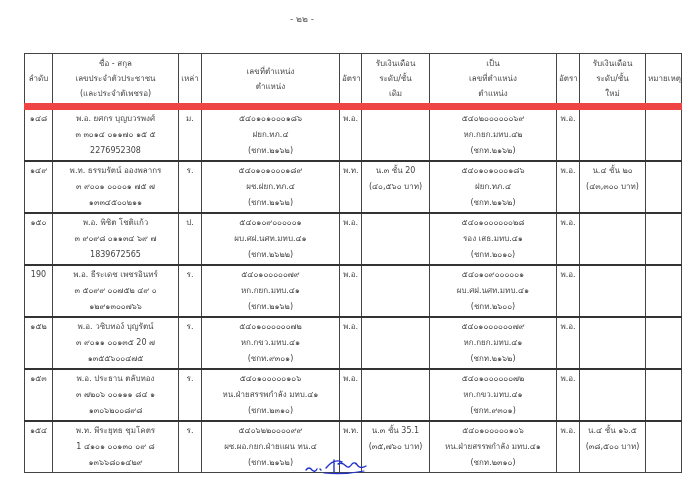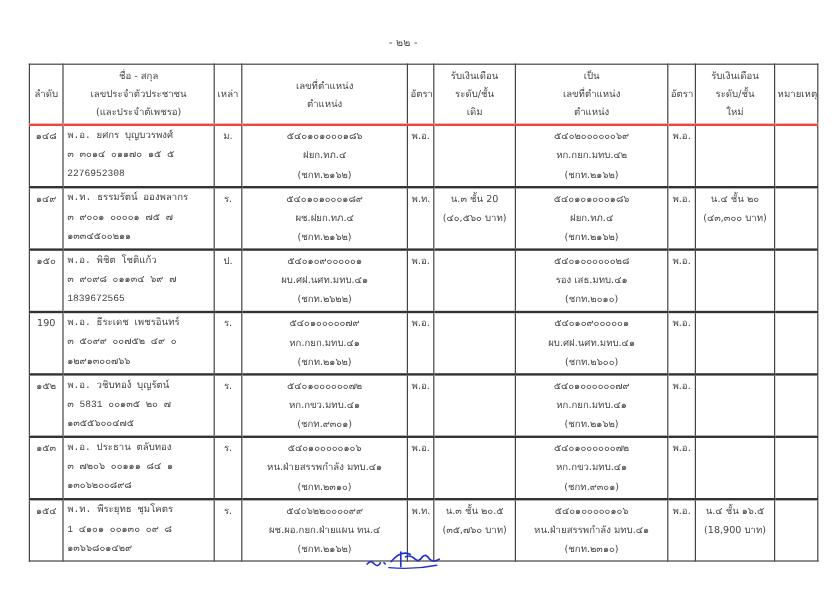--- a/index.html
+++ b/index.html
@@ -1,24 +1,24 @@
 <!DOCTYPE html>
 <html><head>
 <meta charset="utf-8">
 <style>
   html, body { margin:0; padding:0; background:#ffffff; }
   body { width:700px; height:495px; position:relative; font-family:"DejaVu Sans", sans-serif; color:#333; overflow:hidden; }
-  .page-num { position:absolute; top:28px; left:0; width:604px; text-align:center; font-size:9px; color:#555;padding-left:34px; }
+  .page-num { position:absolute; top:12px; left:0; width:604px; text-align:center; font-size:9px; color:#555; }
   table.main { position:absolute; top:53px; left:24px; width:657px; border-collapse:collapse; table-layout:fixed; }
   table.main th, table.main td { border:1px solid #444; font-size:8px; line-height:16px; vertical-align:top; padding:1px 3px; font-weight:normal; color:#444; }
   table.main th { vertical-align:middle; text-align:center; line-height:15px; padding:2px 2px; }
-  table.main thead tr th { border-bottom:2px solid #ef4444; }
+  table.main thead tr th { border-bottom:7px solid #ef4444; }
   table.main tbody tr td { border-top:2px solid #333; }
   .c { text-align:center; }
-  .l { text-align:left;font-family:Liberation Mono, monospace; }
+  .l { text-align:center; }
   .line { display:block; white-space:nowrap; overflow:hidden; }
   .signature { position:absolute; top:454px; left:298px; width:80px; height:22px; }
 </style>
 </head>
 <body>
 
 <div class="page-num">- ๒๒ -</div>
 
 <table class="main">
   <colgroup>
@@ -184,21 +184,21 @@
         <td class="c">
           <span class="line"></span>
           <span class="line"></span>
         </td>
         <td class="c"><span></span></td>
       </tr>
       <tr>
         <td class="c"><span>๑๕๒</span></td>
         <td class="l">
           <span class="line">พ.อ. วชิบทอง์   บุญรัตน์</span>
-          <span class="line">๓ 5831 ๐๐๑๓๕ ๒๐ ๗</span>
+          <span class="line">๓ ๙๐๑๑ ๐๐๑๓๕ 20 ๗</span>
           <span class="line">๑๓๕๕๖๐๐๔๗๕</span>
         </td>
         <td class="c"><span>ร.</span></td>
         <td class="c">
           <span class="line">๕๔๐๑๐๐๐๐๐๐๗๒</span>
           <span class="line">หก.กขว.มทบ.๔๑</span>
           <span class="line">(ชกท.๙๓๐๑)</span>
         </td>
         <td class="c"><span>พ.อ.</span></td>
         <td class="c">
@@ -255,32 +255,32 @@
           <span class="line">๑๓๖๖๘๐๑๔๒๙</span>
         </td>
         <td class="c"><span>ร.</span></td>
         <td class="c">
           <span class="line">๕๔๐๖๒๒๐๐๐๐๙๙</span>
           <span class="line">ผช.ผอ.กยก.ฝ่ายแผน ทน.๔</span>
           <span class="line">(ชกท.๒๑๖๒)</span>
         </td>
         <td class="c"><span>พ.ท.</span></td>
         <td class="c">
-          <span class="line">น.๓  ชั้น ๒๐.๕</span>
+          <span class="line">น.๓  ชั้น 35.1</span>
           <span class="line">(๓๕,๗๖๐ บาท)</span>
         </td>
         <td class="c">
           <span class="line">๕๔๐๑๐๐๐๐๐๑๐๖</span>
           <span class="line">หน.ฝ่ายสรรพกำลัง มทบ.๔๑</span>
           <span class="line">(ชกท.๒๓๑๐)</span>
         </td>
         <td class="c"><span>พ.อ.</span></td>
         <td class="c">
           <span class="line">น.๔  ชั้น ๑๖.๕</span>
-          <span class="line">(18,900 บาท)</span>
+          <span class="line">(๓๘,๕๐๐ บาท)</span>
         </td>
         <td class="c"><span></span></td>
       </tr>
     </tbody>
 </table>
 
 <svg class="signature" viewBox="0 0 80 22">
   <path d="M8 16 q3 -4 6 0 q3 3 5 -1 M22 15 l1 1 M28 14 q8 -10 16 -6 M36 6 l0 12 M40 10 q4 -2 8 2 q3 3 6 -2 q3 -3 6 2 q3 3 8 0" fill="none" stroke="#2233cc" stroke-width="1.4" stroke-linecap="round"></path>
   <path d="M26 19 q20 2 40 -2" fill="none" stroke="#2233cc" stroke-width="1.2" stroke-linecap="round"></path>
 </svg>

